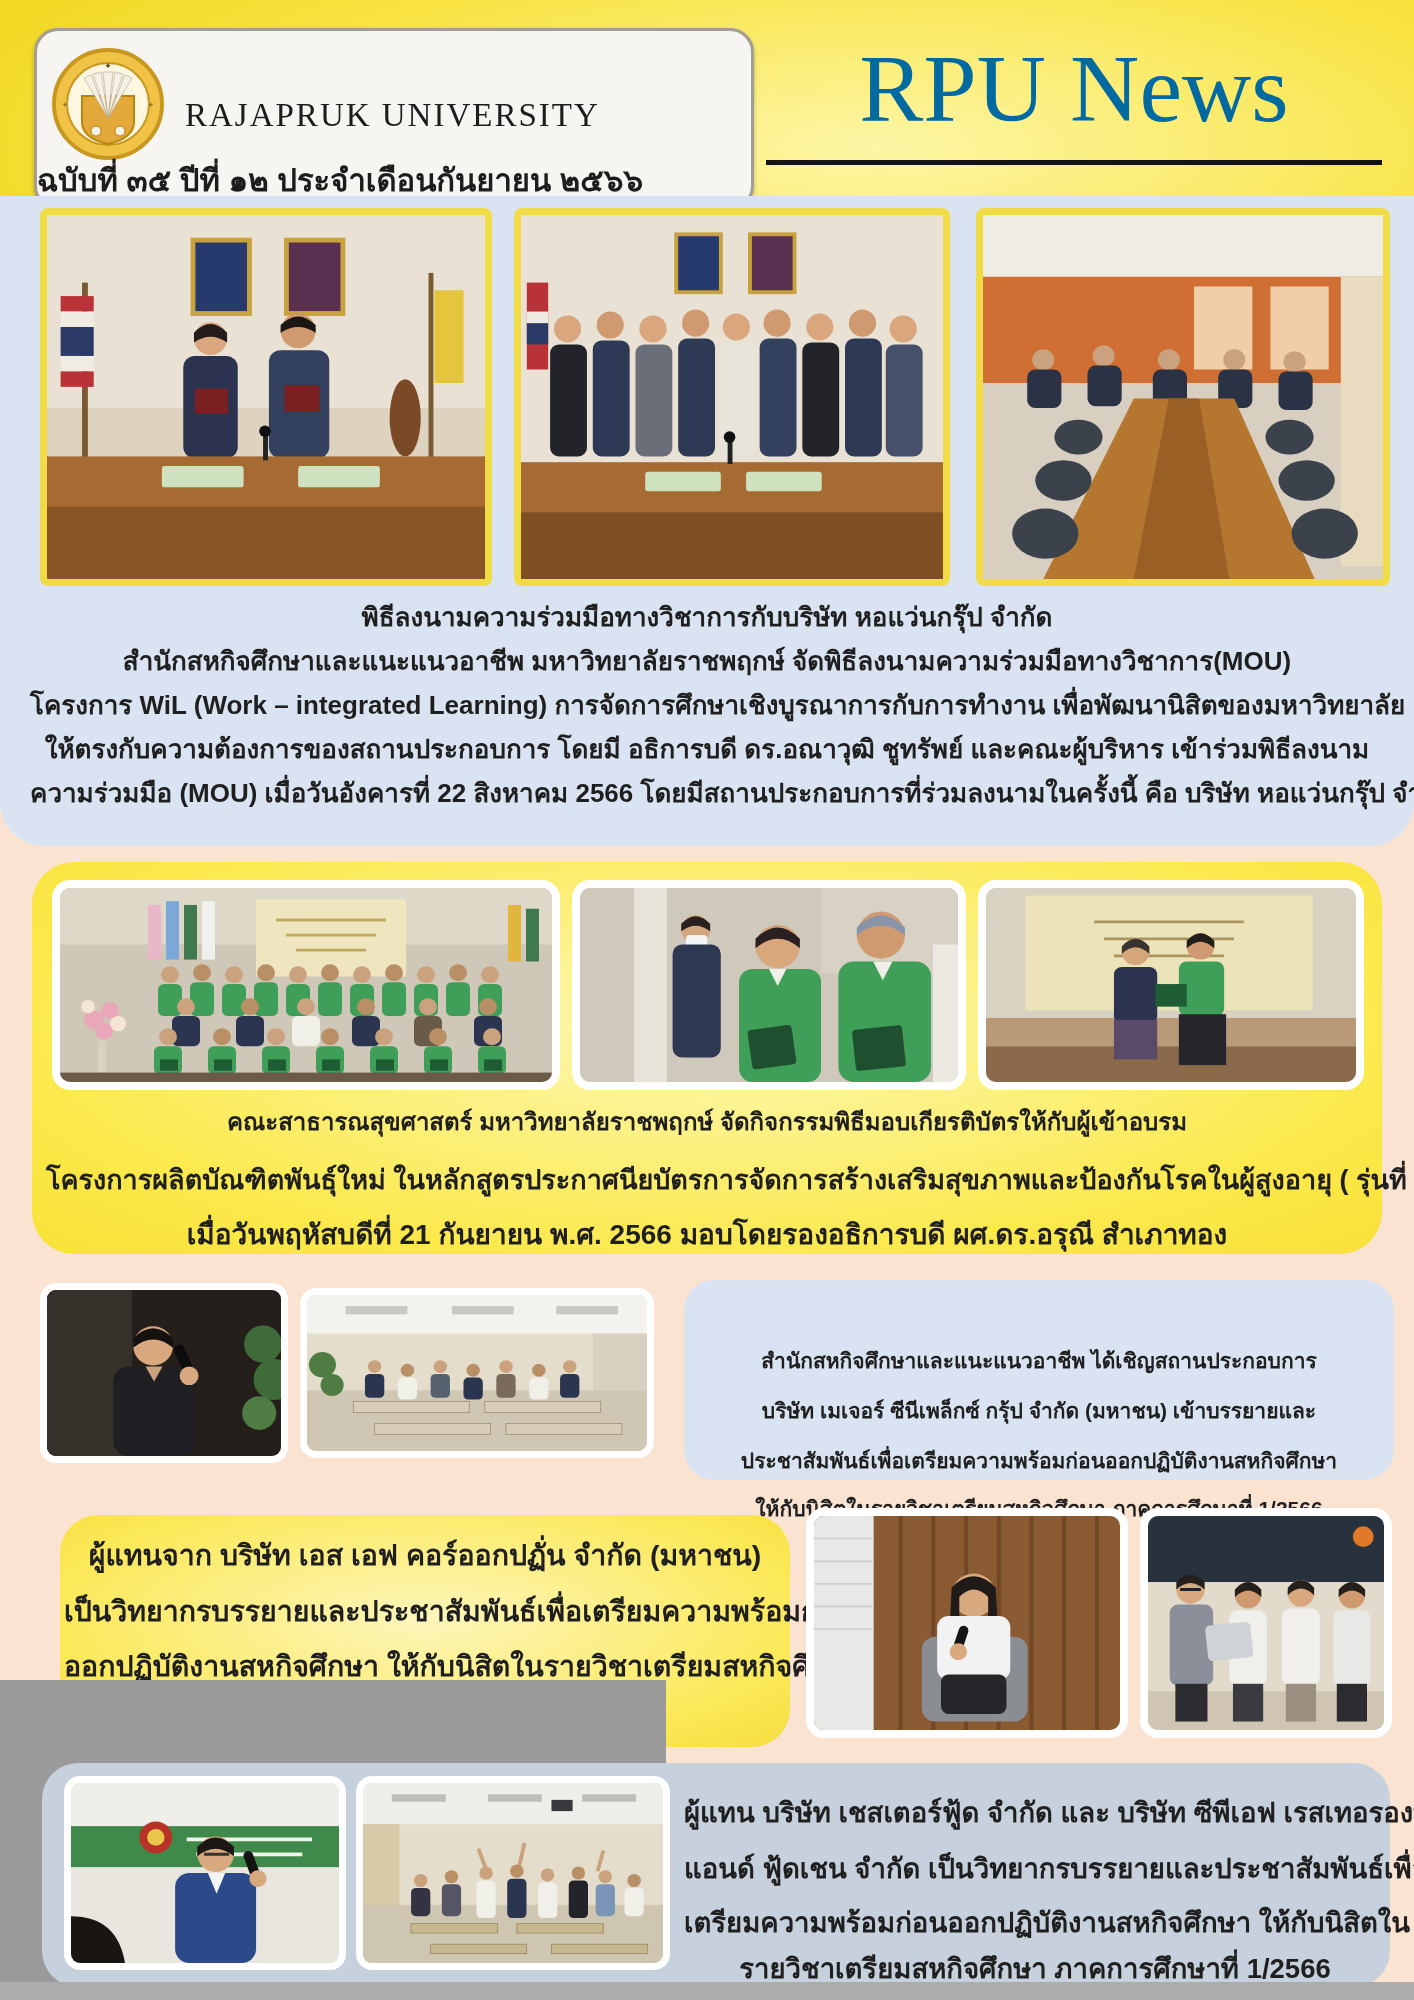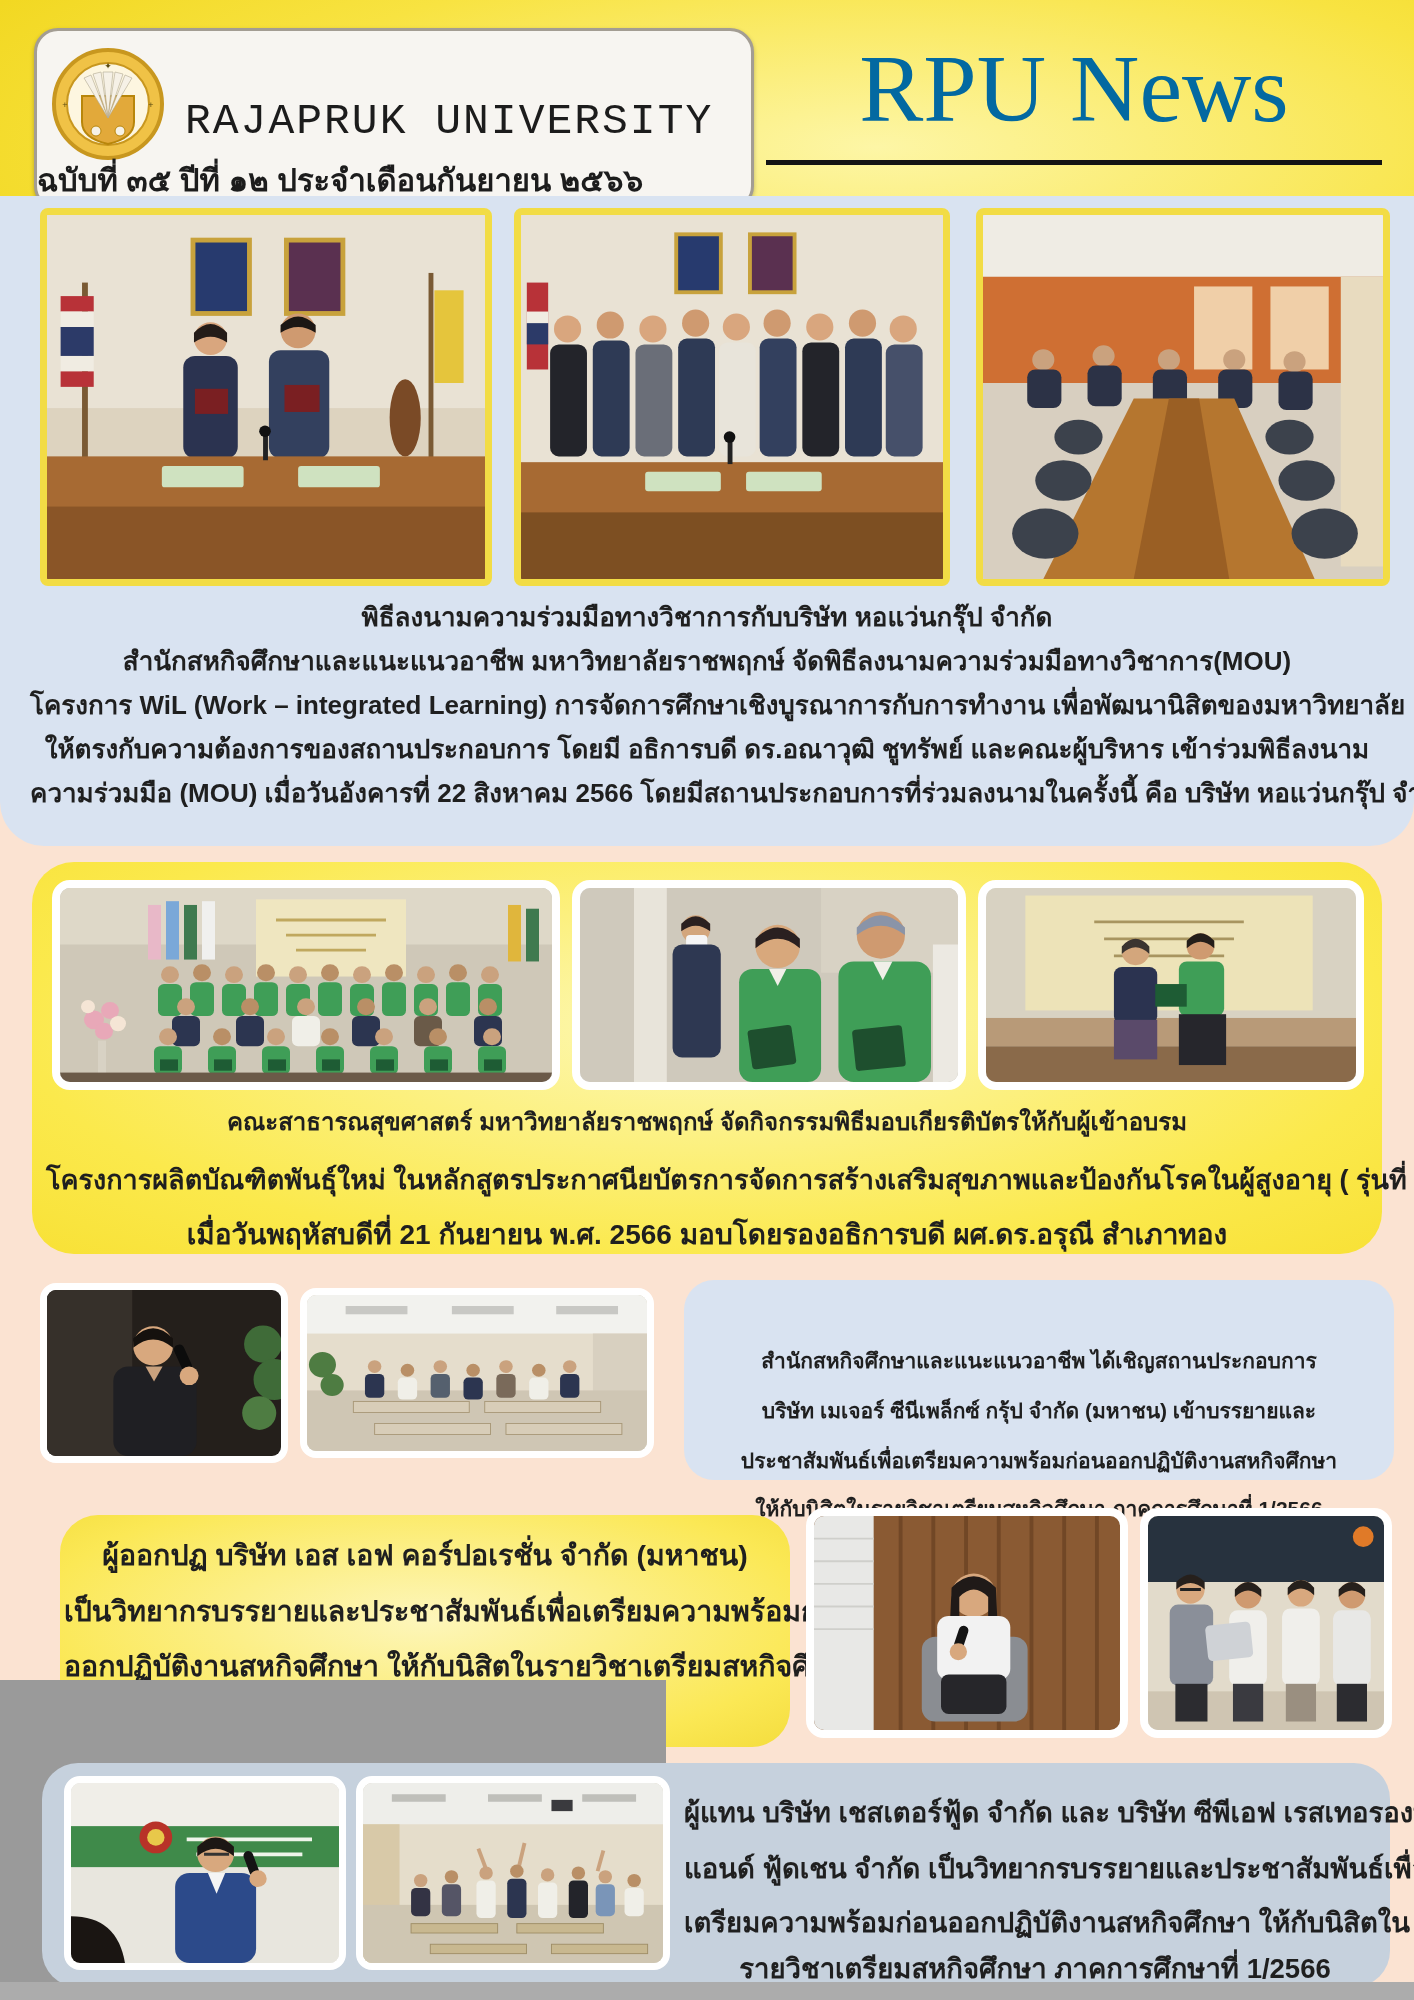--- a/index.html
+++ b/index.html
@@ -14,22 +14,22 @@
   .band{
     left:0; top:0; width:1414px; height:196px;
     background:radial-gradient(ellipse 1000px 300px at 62% 75%, #fdf6a6 0%, #f8e341 65%, #f2d822 100%);
   }
   .mast-box{
     left:34px; top:28px; width:714px; height:176px;
     background:#f7f5f1; border:3px solid #a39d93; border-radius:24px;
     box-shadow:0 2px 4px rgba(0,0,0,.25);
   }
   .uni-th{left:146px; top:8px; width:560px; font-size:45px; font-weight:bold; letter-spacing:0;}
-  .uni-en{left:148px; top:66px; width:560px; font-size:43px; letter-spacing:2px;
-          font-family:Liberation Mono, monospace;}
+  .uni-en{left:148px; top:66px; width:560px; font-size:33px; letter-spacing:2px;
+          font-family:Liberation Serif, serif;}
   .issue{left:0; top:124px; width:714px; text-align:left; font-size:31px; font-weight:bold;}
   .rpu-news{
     left:760px; top:36px; width:628px; text-align:center;
     font-family:"Liberation Serif", serif; font-size:96px; color:#0369a1; line-height:1.1;
   }
   .rpu-underline{left:766px; top:160px; width:616px; height:5px; background:#141414;}
   
   .panel-blue1{left:0; top:196px; width:1414px; height:650px; background:#d9e3f1; border-radius:0 0 44px 44px;}
   .panel-yellow2{left:32px; top:862px; width:1350px; height:392px; border-radius:42px;
     background:radial-gradient(ellipse at 50% 42%, #fdf8b6 0%, #fbe94c 72%, #f8e136 100%);}
@@ -406,21 +406,21 @@
     </svg>
   </div>
 
   <div class="abs panel-blue3"></div>
   <div class="abs tl major-l" style="top:1296px;">สำนักสหกิจศึกษาและแนะแนวอาชีพ ได้เชิญสถานประกอบการ</div>
   <div class="abs tl major-l" style="top:1346px;">บริษัท เมเจอร์ ซีนีเพล็กซ์ กรุ้ป จำกัด (มหาชน) เข้าบรรยายและ</div>
   <div class="abs tl major-l" style="top:1396px;">ประชาสัมพันธ์เพื่อเตรียมความพร้อมก่อนออกปฏิบัติงานสหกิจศึกษา</div>
   <div class="abs tl major-l" style="top:1444px;">ให้กับนิสิตในรายวิชาเตรียมสหกิจศึกษา ภาคการศึกษาที่ 1/2566</div>
 
   <div class="abs panel-yellow4"></div>
-  <div class="abs tl sf-l" style="top:1532px;">ผู้ออกปฏ บริษัท เอส เอฟ คอร์ปอเรชั่น จำกัด (มหาชน)</div>
+  <div class="abs tl sf-l" style="top:1532px;">ผู้แทนจาก บริษัท เอส เอฟ คอร์ออกปฏั่น จำกัด (มหาชน)</div>
   <div class="abs tl sf-l" style="top:1588px;">เป็นวิทยากรบรรยายและประชาสัมพันธ์เพื่อเตรียมความพร้อมก่อน</div>
   <div class="abs tl sf-l" style="top:1643px;">ออกปฏิบัติงานสหกิจศึกษา ให้กับนิสิตในรายวิชาเตรียมสหกิจศึกษา</div>
   <div class="abs tl sf-l" style="top:1694px;">ภาคการศึกษาที่ 1/2566</div>
 
   <div class="abs ph fr-w" style="left:806px;top:1508px;width:306px;height:214px;">
     <svg viewBox="0 0 318 227" preserveAspectRatio="none">
       <rect width="318" height="227" fill="#8a5a33"></rect>
       <g stroke="#714726" stroke-width="4">
           <line x1="90" y1="0" x2="90" y2="227"></line>
           <line x1="124" y1="0" x2="124" y2="227"></line>

